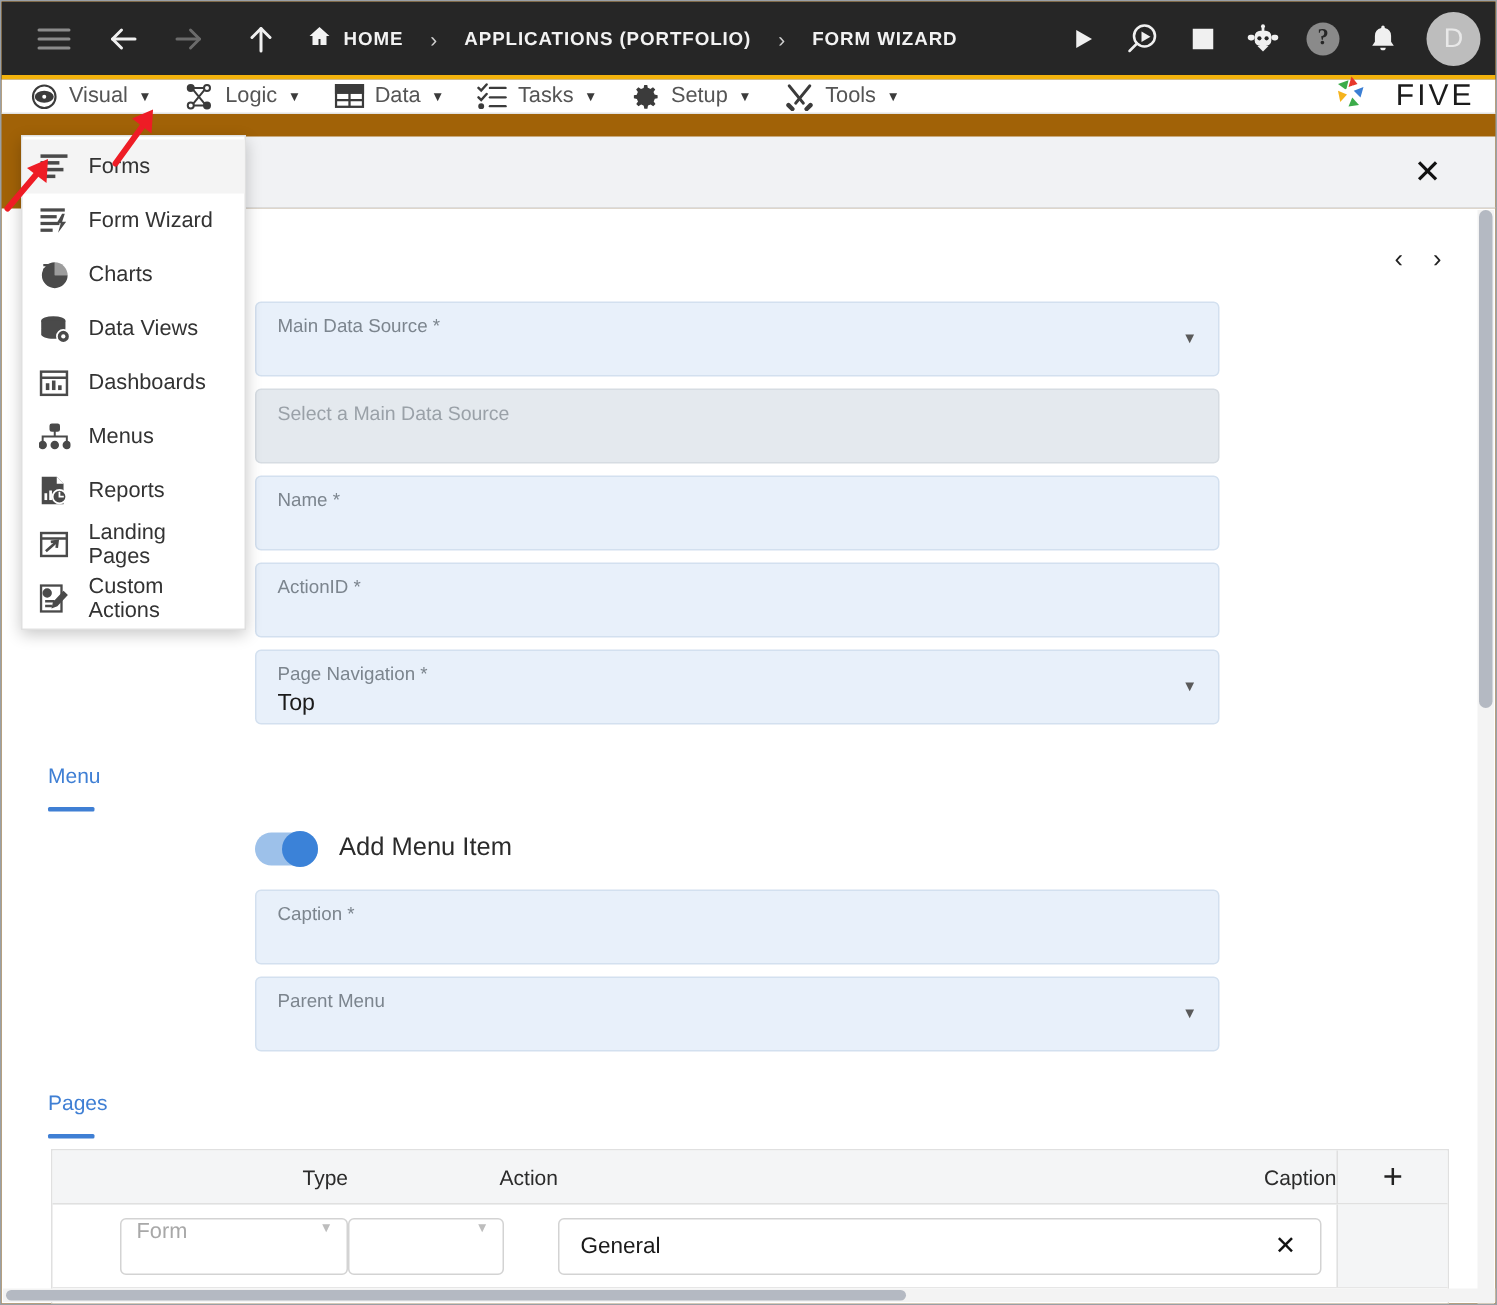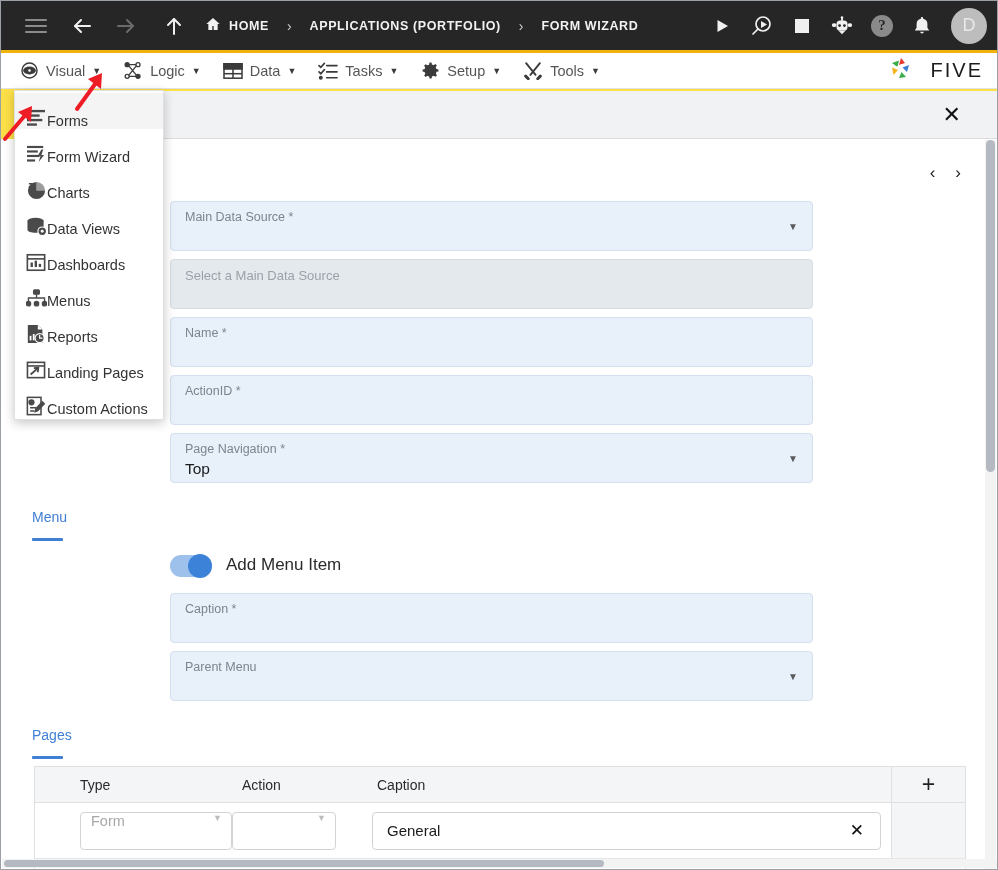--- a/index.html
+++ b/index.html
@@ -6,21 +6,21 @@
   html, body {
     width: 998px; height: 870px;
     font-family: "Liberation Sans", sans-serif;
     background: #ffffff;
     overflow: hidden;
   }
   .app {
     position: relative;
     width: 998px; height: 870px;
     border: 1px solid #9aa0a6;
-    background: #fde047;
+    background: #a16207;
     overflow: hidden;
   }
 
   
   .topbar {
     position: absolute; top: 0; left: 0;
     width: 996px; height: 52px;
     background: #262626;
     display: flex; align-items: center;
     padding: 0 10px 0 18px;
@@ -55,21 +55,21 @@
   .circ-q {
     width: 22px; height: 22px; border-radius: 50%;
     background: #8a8a8a; color: #262626;
     display:flex; align-items:center; justify-content:center;
     font-size: 15px; font-weight: bold; font-family: "Liberation Serif", serif;
   }
 
   
   .menubar {
     position: absolute; top: 52px; left: 0;
-    width: 996px; height: 36px;
+    width: 996px; height: 23px;
     background: #ffffff;
     display: flex; align-items: center;
     padding-left: 14px;
     border-bottom: 1px solid #e2e2e2;
     z-index: 5;
   }
   .menu-item {
     display: flex; align-items: center; gap: 7px;
     padding: 0 18px 0 4px;
     color: #555; font-size: 14.5px; cursor: pointer;
@@ -90,21 +90,21 @@
   .dropdown {
     position: absolute; top: 89px; left: 13px;
     width: 150px;
     background: #fff;
     border: 1px solid #e0e0e0;
     box-shadow: 0 3px 10px rgba(0,0,0,.22);
     z-index: 40;
     padding: 2px 0;
   }
   .dd-item {
-    display: flex; align-items: flex-end; 
+    display: flex; align-items: center; gap: 12px;
     height: 36px; padding: 0 10px;
     font-size: 14.5px; color: #333; cursor: pointer;
   }
   .dd-item.active { background: #f4f4f4; }
   .dd-ico { width: 22px; height: 22px; display:flex; align-items:center; justify-content:center; color: #4a4a4a; flex:none;}
 
   
   .modal-head {
     position: absolute; top: 90px; left: 161px;
     width: 835px; height: 48px;
@@ -175,21 +175,21 @@
     position: absolute; left: 33px; top: 627px;
     width: 932px;
     border: 1px solid #e0e0e0;
     background: #fff;
   }
   .tbl-head {
     display: flex; align-items: center; height: 36px;
     background: #f4f5f6; border-bottom: 1px solid #e0e0e0;
     font-size: 14px; color: #2b2b2b;
   }
-  .th { padding-left: 10px; }
+  .th { padding-left: 10px; text-align: right; }
   .th-type { width: 197px; padding-left: 45px; }
   .th-action { width: 140px; }
   .th-caption { flex: 1; padding-left: 5px; }
   .th-plus {
     width: 74px; border-left: 1px solid #e0e0e0;
     height: 100%; display: flex; align-items: center; justify-content: center;
     font-size: 23px; color: #222; cursor: pointer; font-weight: 300;
   }
   .tbl-row {
     display: flex; align-items: center; height: 56px;

